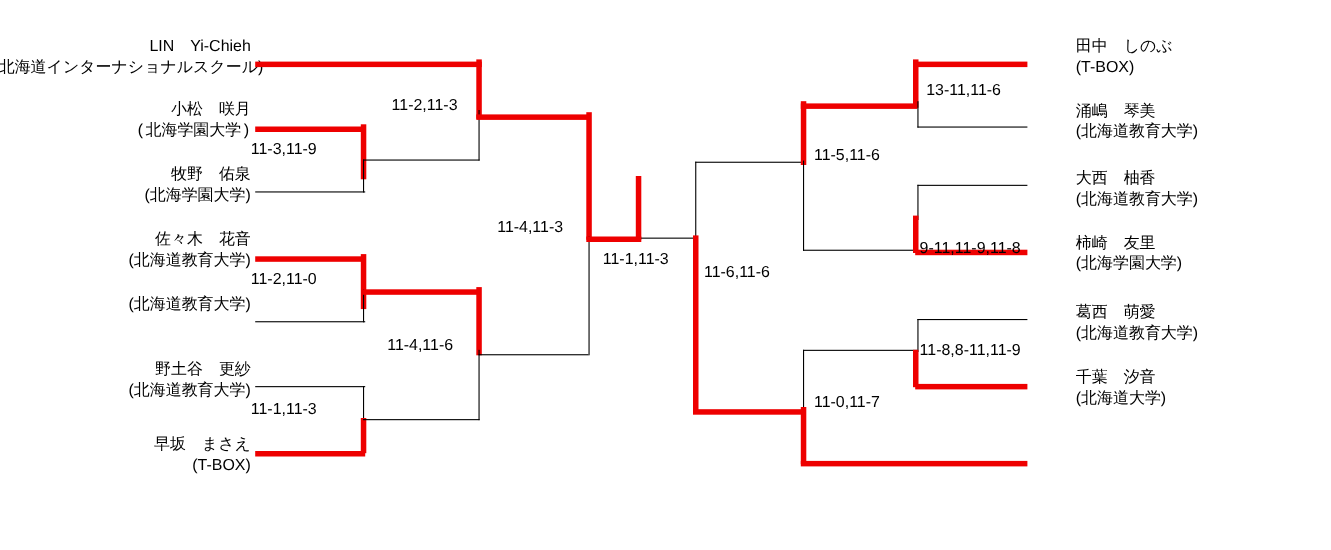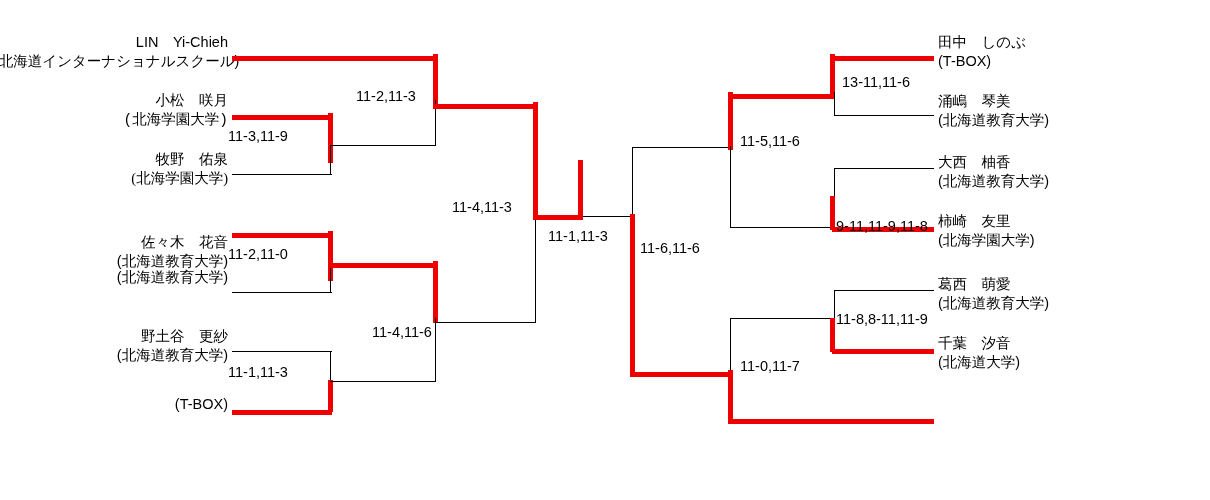--- a/index.html
+++ b/index.html
@@ -11,21 +11,21 @@
     overflow:hidden;
   }
   .nm{
     position:absolute;
     font-size:14.5px;
     color:#000000;
     line-height:19px;
     white-space:nowrap;
   }
   .nm.r{text-align:right;}
-  .nm.l{text-align:left;}
+  .nm.l{text-align:left;margin-left:40px;}
   .sc{
     position:absolute;
     font-size:14.5px;
     color:#000000;
     white-space:nowrap;
     line-height:17px;
   }
   .ln{position:absolute;background:#000000;}
   .ln.red{background:#ee0000;}
   .h{height:1.4px;}
@@ -41,40 +41,41 @@
   <div class="nm r" style="left:-6px;top:33px;width:234px;">
     <div>LIN　Yi-Chieh</div>
     <div>(北海道インターナショナルスクール)</div>
   </div>
 
   <div class="nm r" style="left:0px;top:92px;width:228px;font-family:Liberation Mono, monospace;">
     <div>小松　咲月</div>
     <div>(北海学園大学)</div>
   </div>
 
-  <div class="nm r" style="left:0px;top:150px;width:228px;font-family:Liberation Serif, serif;">
+  <div class="nm r" style="left:0px;top:150px;width:228px;">
     <div>牧野　佑泉</div>
     <div>(北海学園大学)</div>
   </div>
 
-  <div class="nm r" style="left:0px;top:209px;width:228px;margin-top:24px;">
+  <div class="nm r" style="left:0px;top:209px;width:228px;">
     <div>佐々木　花音</div>
     <div>(北海道教育大学)</div>
   </div>
 
   <div class="nm r" style="left:0px;top:268px;width:228px;">
     <div>(北海道教育大学)</div>
   </div>
 
   <div class="nm r" style="left:0px;top:327px;width:228px;">
     <div>野土谷　更紗</div>
     <div>(北海道教育大学)</div>
   </div>
 
   <div class="nm r" style="left:0px;top:395px;width:228px;">
+    <div>早坂　まさえ</div>
     <div>(T-BOX)</div>
   </div>
 
   <div class="nm l" style="left:938px;top:33px;">
     <div>田中　しのぶ</div>
     <div>(T-BOX)</div>
   </div>
 
   <div class="nm l" style="left:938px;top:92px;">
     <div>涌嶋　琴美</div>
@@ -181,21 +182,21 @@
   <div class="ln h" style="left:834px;top:290px;width:100px;"></div>
   <div class="ln red h" style="left:832px;top:349px;width:102px;"></div>
   <div class="ln v" style="left:834px;top:290px;height:30px;"></div>
   <div class="ln red v" style="left:830px;top:318px;height:34px;"></div>
 
   <div class="sc" style="left:228px;top:128px;">11-3,11-9</div>
   <div class="sc" style="left:228px;top:246px;">11-2,11-0</div>
   <div class="sc" style="left:228px;top:364px;">11-1,11-3</div>
 
   <div class="sc" style="left:356px;top:88px;">11-2,11-3</div>
-  <div class="sc" style="left:372px;top:306px;margin-top:18px;">11-4,11-6</div>
+  <div class="sc" style="left:352px;top:306px;">11-4,11-6</div>
 
   <div class="sc" style="left:452px;top:199px;">11-4,11-3</div>
   <div class="sc" style="left:548px;top:228px;">11-1,11-3</div>
   <div class="sc" style="left:640px;top:240px;">11-6,11-6</div>
 
   <div class="sc" style="left:740px;top:133px;">11-5,11-6</div>
   <div class="sc" style="left:740px;top:358px;">11-0,11-7</div>
 
   <div class="sc" style="left:842px;top:74px;text-align:center;">13-11,11-6</div>
   <div class="sc" style="left:836px;top:218px;">9-11,11-9,11-8</div>

